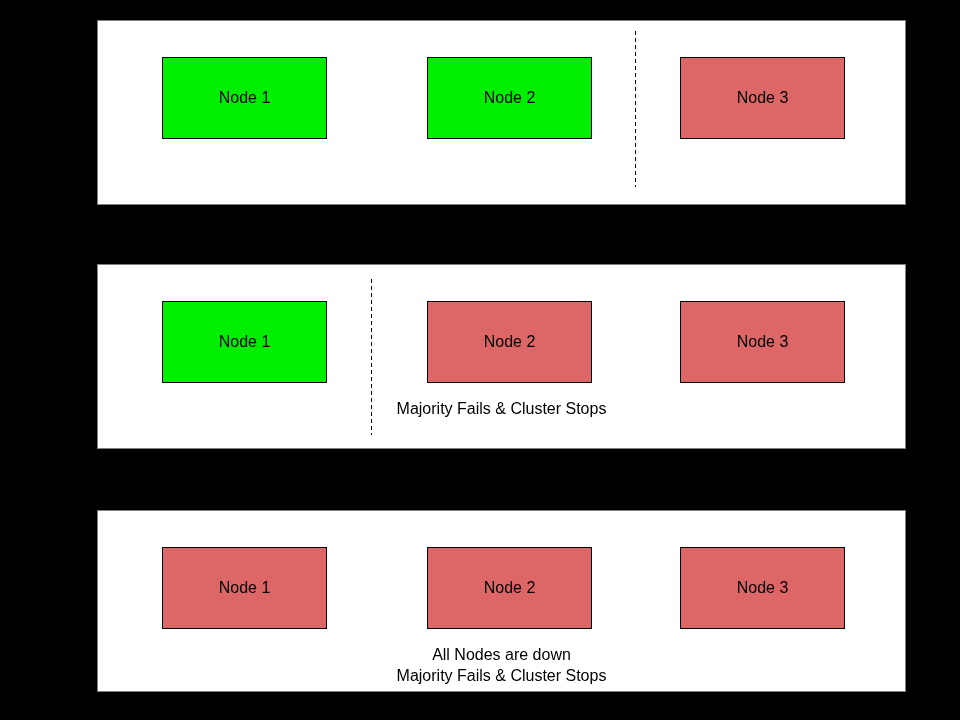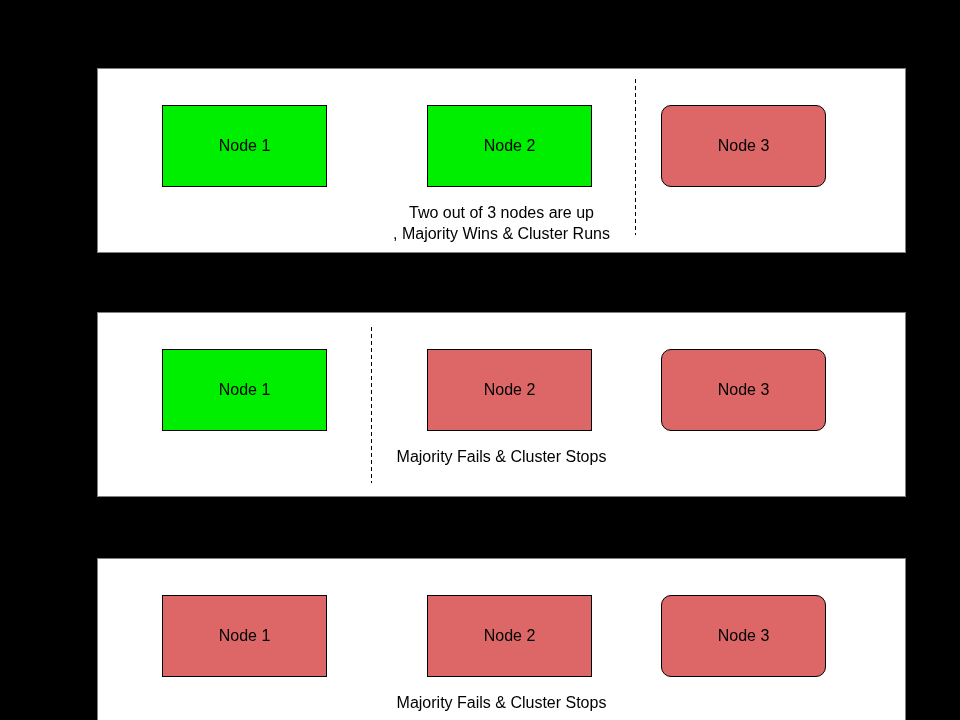--- a/index.html
+++ b/index.html
@@ -19,42 +19,41 @@
     inset: 0;
   }
   .panel {
     position: absolute;
     left: 97px;
     width: 809px;
     height: 185px;
     background: var(--panel-bg, #ffffff);
     border: 1px solid var(--panel-border, #808080);
     box-sizing: border-box;
-    margin-top: 48px;
   }
   #panel-1 { top: 20px; }
   #panel-2 { top: 264px; }
   #panel-3 { top: 510px; height: 182px; }
 
   .node {
     position: absolute;
     top: 36px;
     width: 165px;
     height: 82px;
     border: 1px solid var(--node-border, #000000);
     box-sizing: border-box;
     display: flex;
     align-items: center;
     justify-content: center;
   }
   .node[data-status="up"]   { background: var(--node-up, #00ee00); }
   .node[data-status="down"] { background: var(--node-down, #dd6666); }
   .col-1 { left: 64px; }
   .col-2 { left: 329px; }
-  .col-3 { left: 563px; border-radius: 10px; }
+  .col-3 { left: 582px; }
 
   .node-label {
     font-size: 16px;
     color: var(--text, #000000);
     white-space: nowrap;
   }
 
   .divider {
     position: absolute;
     width: 1px;
@@ -87,24 +86,20 @@
     <div class="node col-1" data-status="up">
       <span class="node-label">Node 1</span>
     </div>
     <div class="node col-2" data-status="up">
       <span class="node-label">Node 2</span>
     </div>
     <div class="node col-3" data-status="down">
       <span class="node-label">Node 3</span>
     </div>
     <div class="divider divider-p1"></div>
-    <div class="caption">
-      <div>Two out of 3 nodes are up</div>
-      <div>, Majority Wins &amp; Cluster Runs</div>
-    </div>
   </section>
 
   <section class="panel" id="panel-2">
     <div class="node col-1" data-status="up">
       <span class="node-label">Node 1</span>
     </div>
     <div class="node col-2" data-status="down">
       <span class="node-label">Node 2</span>
     </div>
     <div class="node col-3" data-status="down">
@@ -120,17 +115,18 @@
     <div class="node col-1" data-status="down">
       <span class="node-label">Node 1</span>
     </div>
     <div class="node col-2" data-status="down">
       <span class="node-label">Node 2</span>
     </div>
     <div class="node col-3" data-status="down">
       <span class="node-label">Node 3</span>
     </div>
     <div class="caption">
+      <div>All Nodes are down</div>
       <div>Majority Fails &amp; Cluster Stops</div>
     </div>
   </section>
 
 </div>
 
 </body></html>

